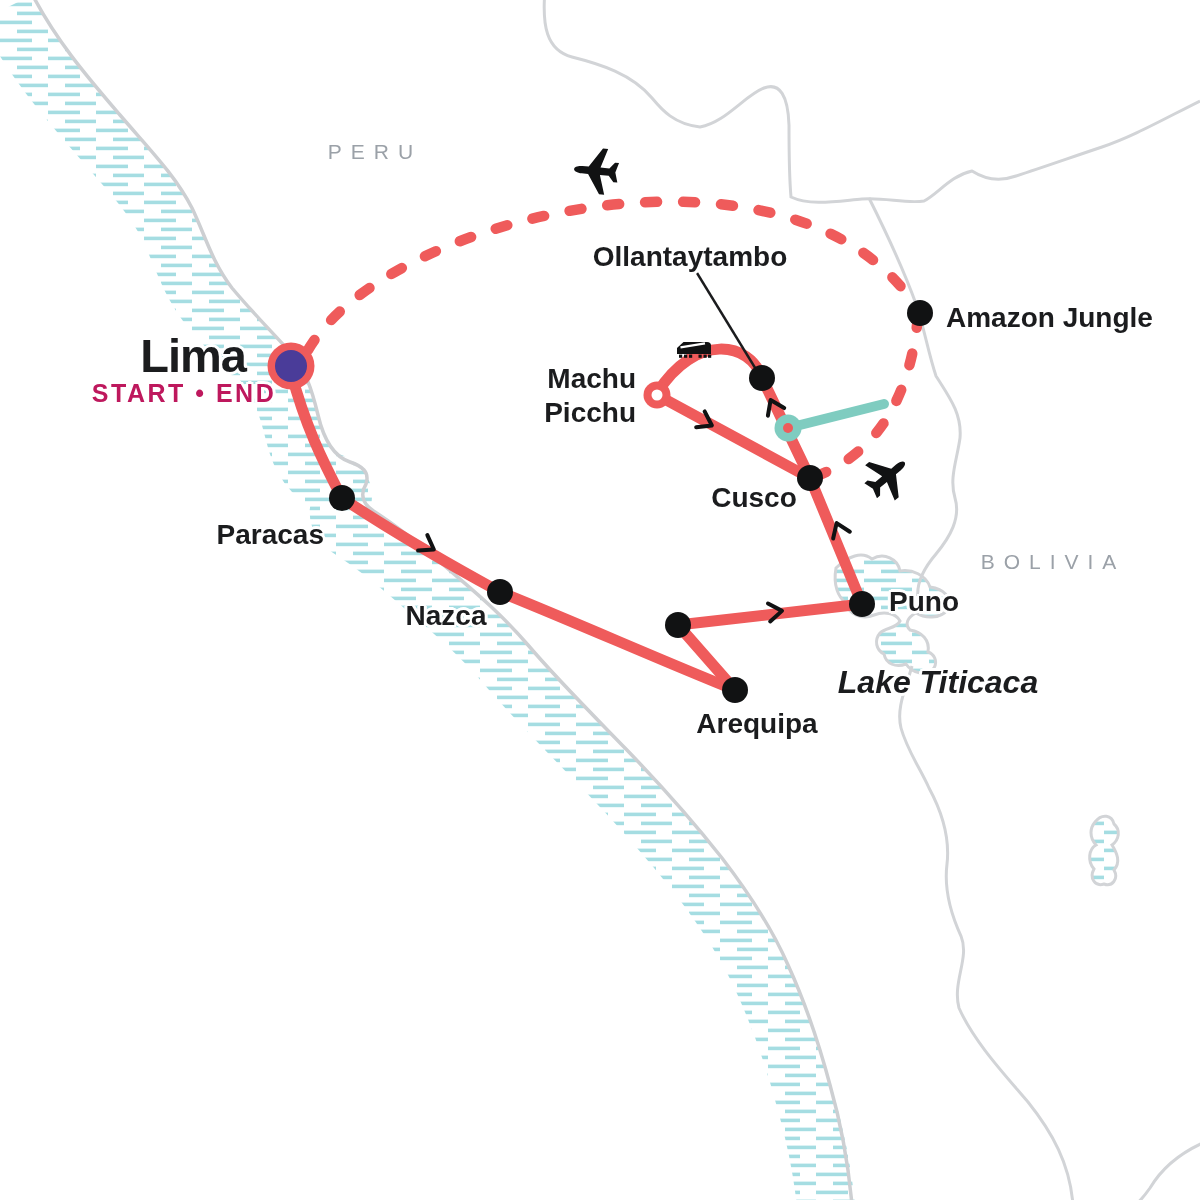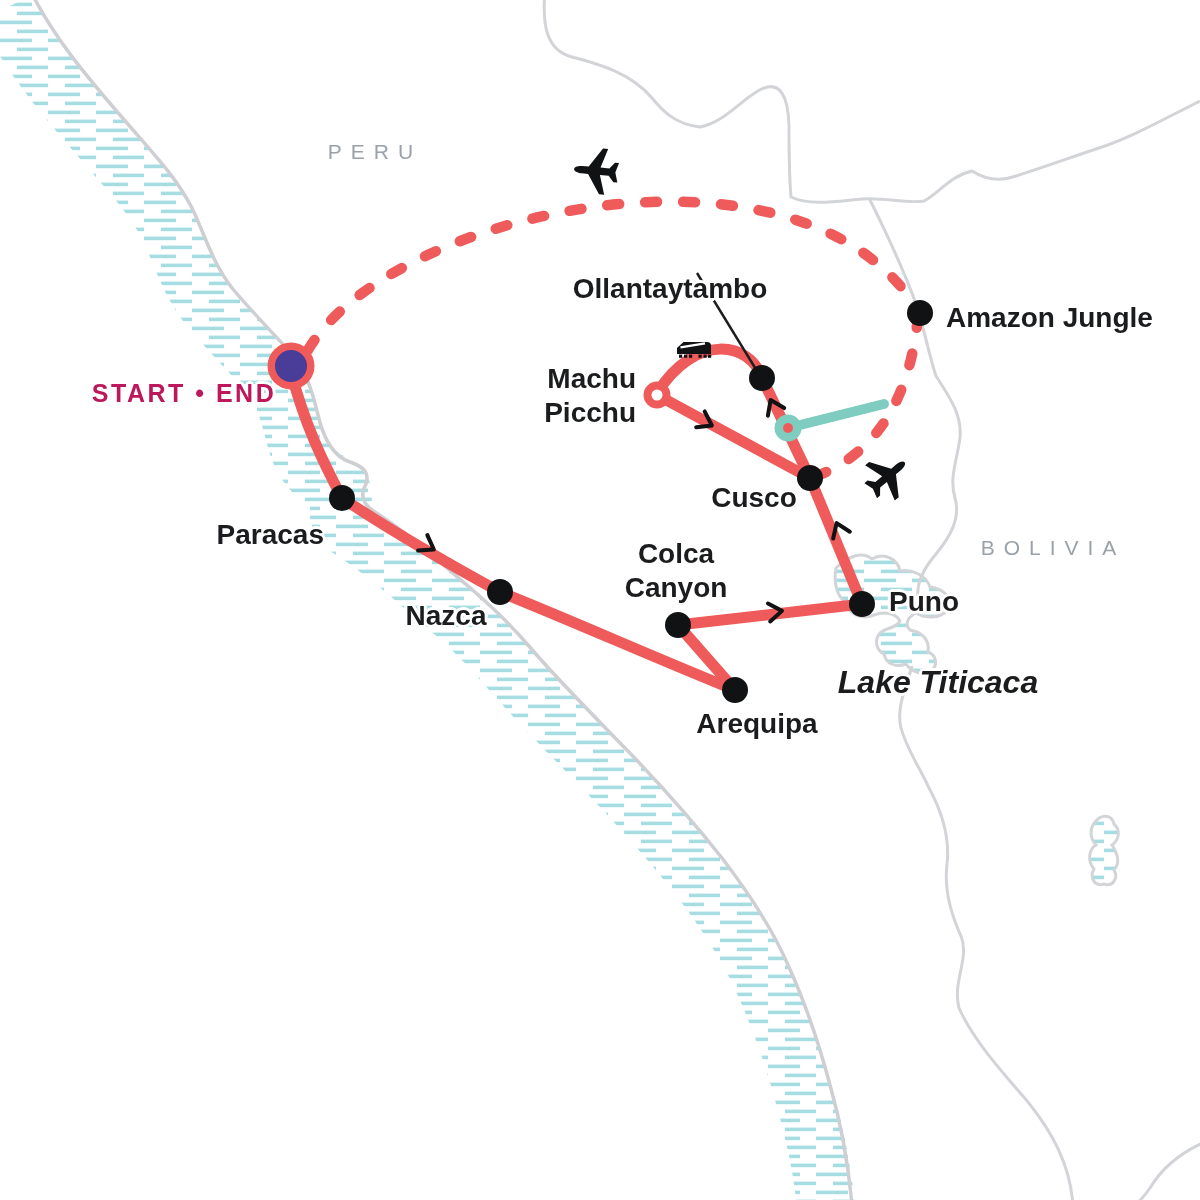--- a/index.html
+++ b/index.html
@@ -144,30 +144,29 @@
       <circle cx="788" cy="428" r="5" fill="#EF5B5B"></circle>
     </g>
 
     <g>
       <circle cx="291" cy="366" r="23.5" fill="#EF5B5B"></circle>
       <circle cx="291" cy="366" r="16" fill="#4A3C99"></circle>
     </g>
   </svg>
 
   <div class="lbl lbl-region align-c" style="left:375px;top:152px;">PERU</div>
-  <div class="lbl lbl-region align-c" style="left:1053px;top:548px;">BOLIVIA</div>
+  <div class="lbl lbl-region align-c" style="left:1053px;top:562px;">BOLIVIA</div>
   <div class="lbl lbl-water align-c" style="left:938px;top:683px;">Lake Titicaca</div>
 
+  <div class="lbl lbl-lima align-r" style="left:246px;top:356px;">Lima</div>
   <div class="lbl lbl-startend align-c" style="left:184px;top:393px;">START • END</div>
   <div class="lbl align-r" style="left:324px;top:505px;margin-top:30px;">Paracas</div>
   <div class="lbl align-c" style="left:446px;top:616px;">Nazca</div>
   <div class="lbl align-c" style="left:737px;top:724px;margin-left:20px;">Arequipa</div>
-  <div class="lbl align-c" style="left:676px;top:571px;">Colca
-Canyon</div>
   <div class="lbl align-l" style="left:889px;top:602px;">Puno</div>
   <div class="lbl align-c" style="left:754px;top:498px;">Cusco</div>
-  <div class="lbl align-c" style="left:670px;top:257px;margin-top:32px;">Ollantaytambo</div>
+  <div class="lbl align-c" style="left:690px;top:257px;">Ollantaytambo</div>
   <div class="lbl align-r" style="left:636px;top:396px;">Machu
 Picchu</div>
   <div class="lbl align-l" style="left:931px;top:318px;margin-left:15px;">Amazon Jungle</div>
 
 
 </div>
 
 </body></html>

